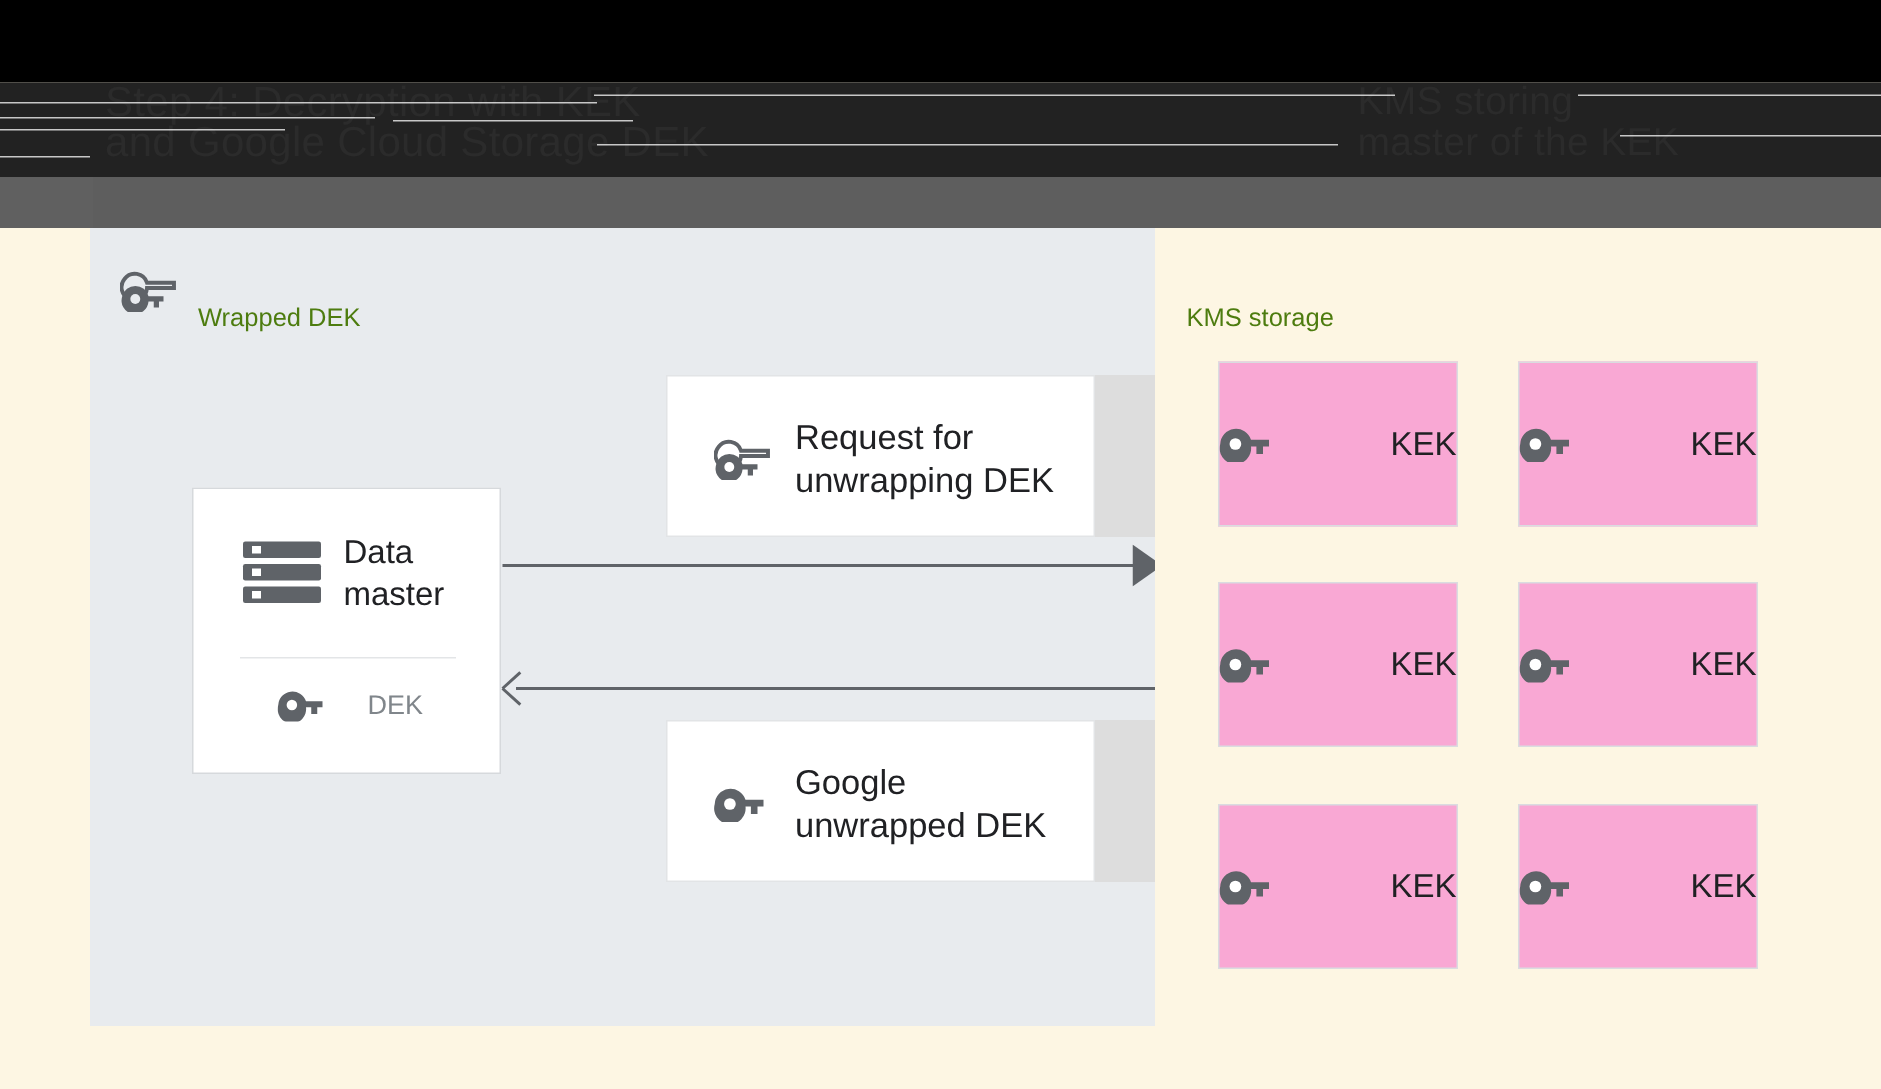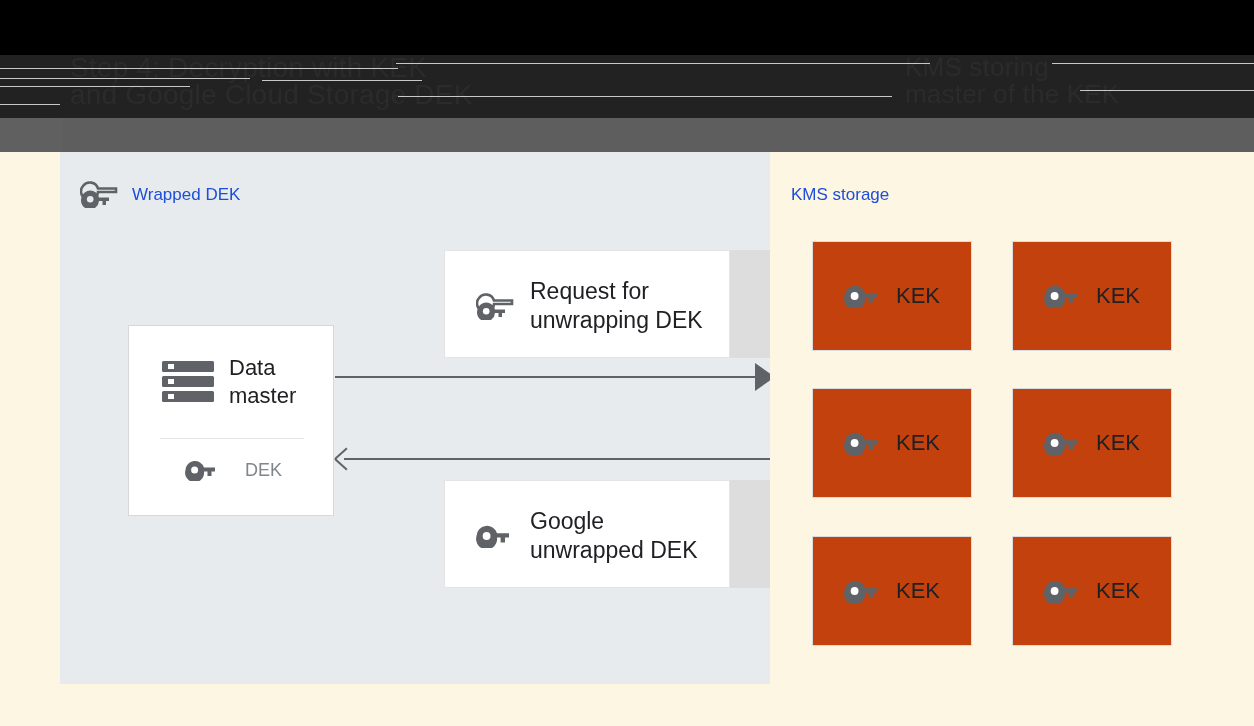--- a/index.html
+++ b/index.html
@@ -96,24 +96,25 @@
   }
   .panel-right {
     position: absolute;
     left: 770px; top: 152px;
     width: 484px; height: 532px;
     background: #FDF6E3;
   }
 
   .panel-label {
     position: absolute;
-    color: #1d4ed8;
+    color: #4d7c0f;
     font-size: 17px;
     line-height: 20px;
     white-space: nowrap;
+    margin-top: 17px;
   }
   .label-left  { left: 132px; top: 185px; }
   .label-right { left: 791px; top: 185px; }
 
   
   .heading-icon {
     position: absolute;
     left: 80px; top: 180px;
     width: 38px; height: 28px;
   }
@@ -228,26 +229,26 @@
     width: 16px; height: 2px;
     background: #5F6368;
   }
   .arrowhead-left::before { top: 10.5px; transform: rotate(-42deg); transform-origin: left center; }
   .arrowhead-left::after  { top: 10.5px; transform: rotate(42deg);  transform-origin: left center; }
 
   
   .kek-card {
     position: absolute;
     width: 160px; height: 110px;
-    background: #c2410c;
+    background: #f9a8d4;
     border: 1px solid #DADCE0;
     box-sizing: border-box;
     display: flex;
     align-items: center;
-    justify-content: center;
+    justify-content: space-between;
     gap: 14px;
   }
   .kek-label {
     color: #202124;
     font-size: 22px;
     line-height: 26px;
   }
 
   svg { display: block; }
 </style>

